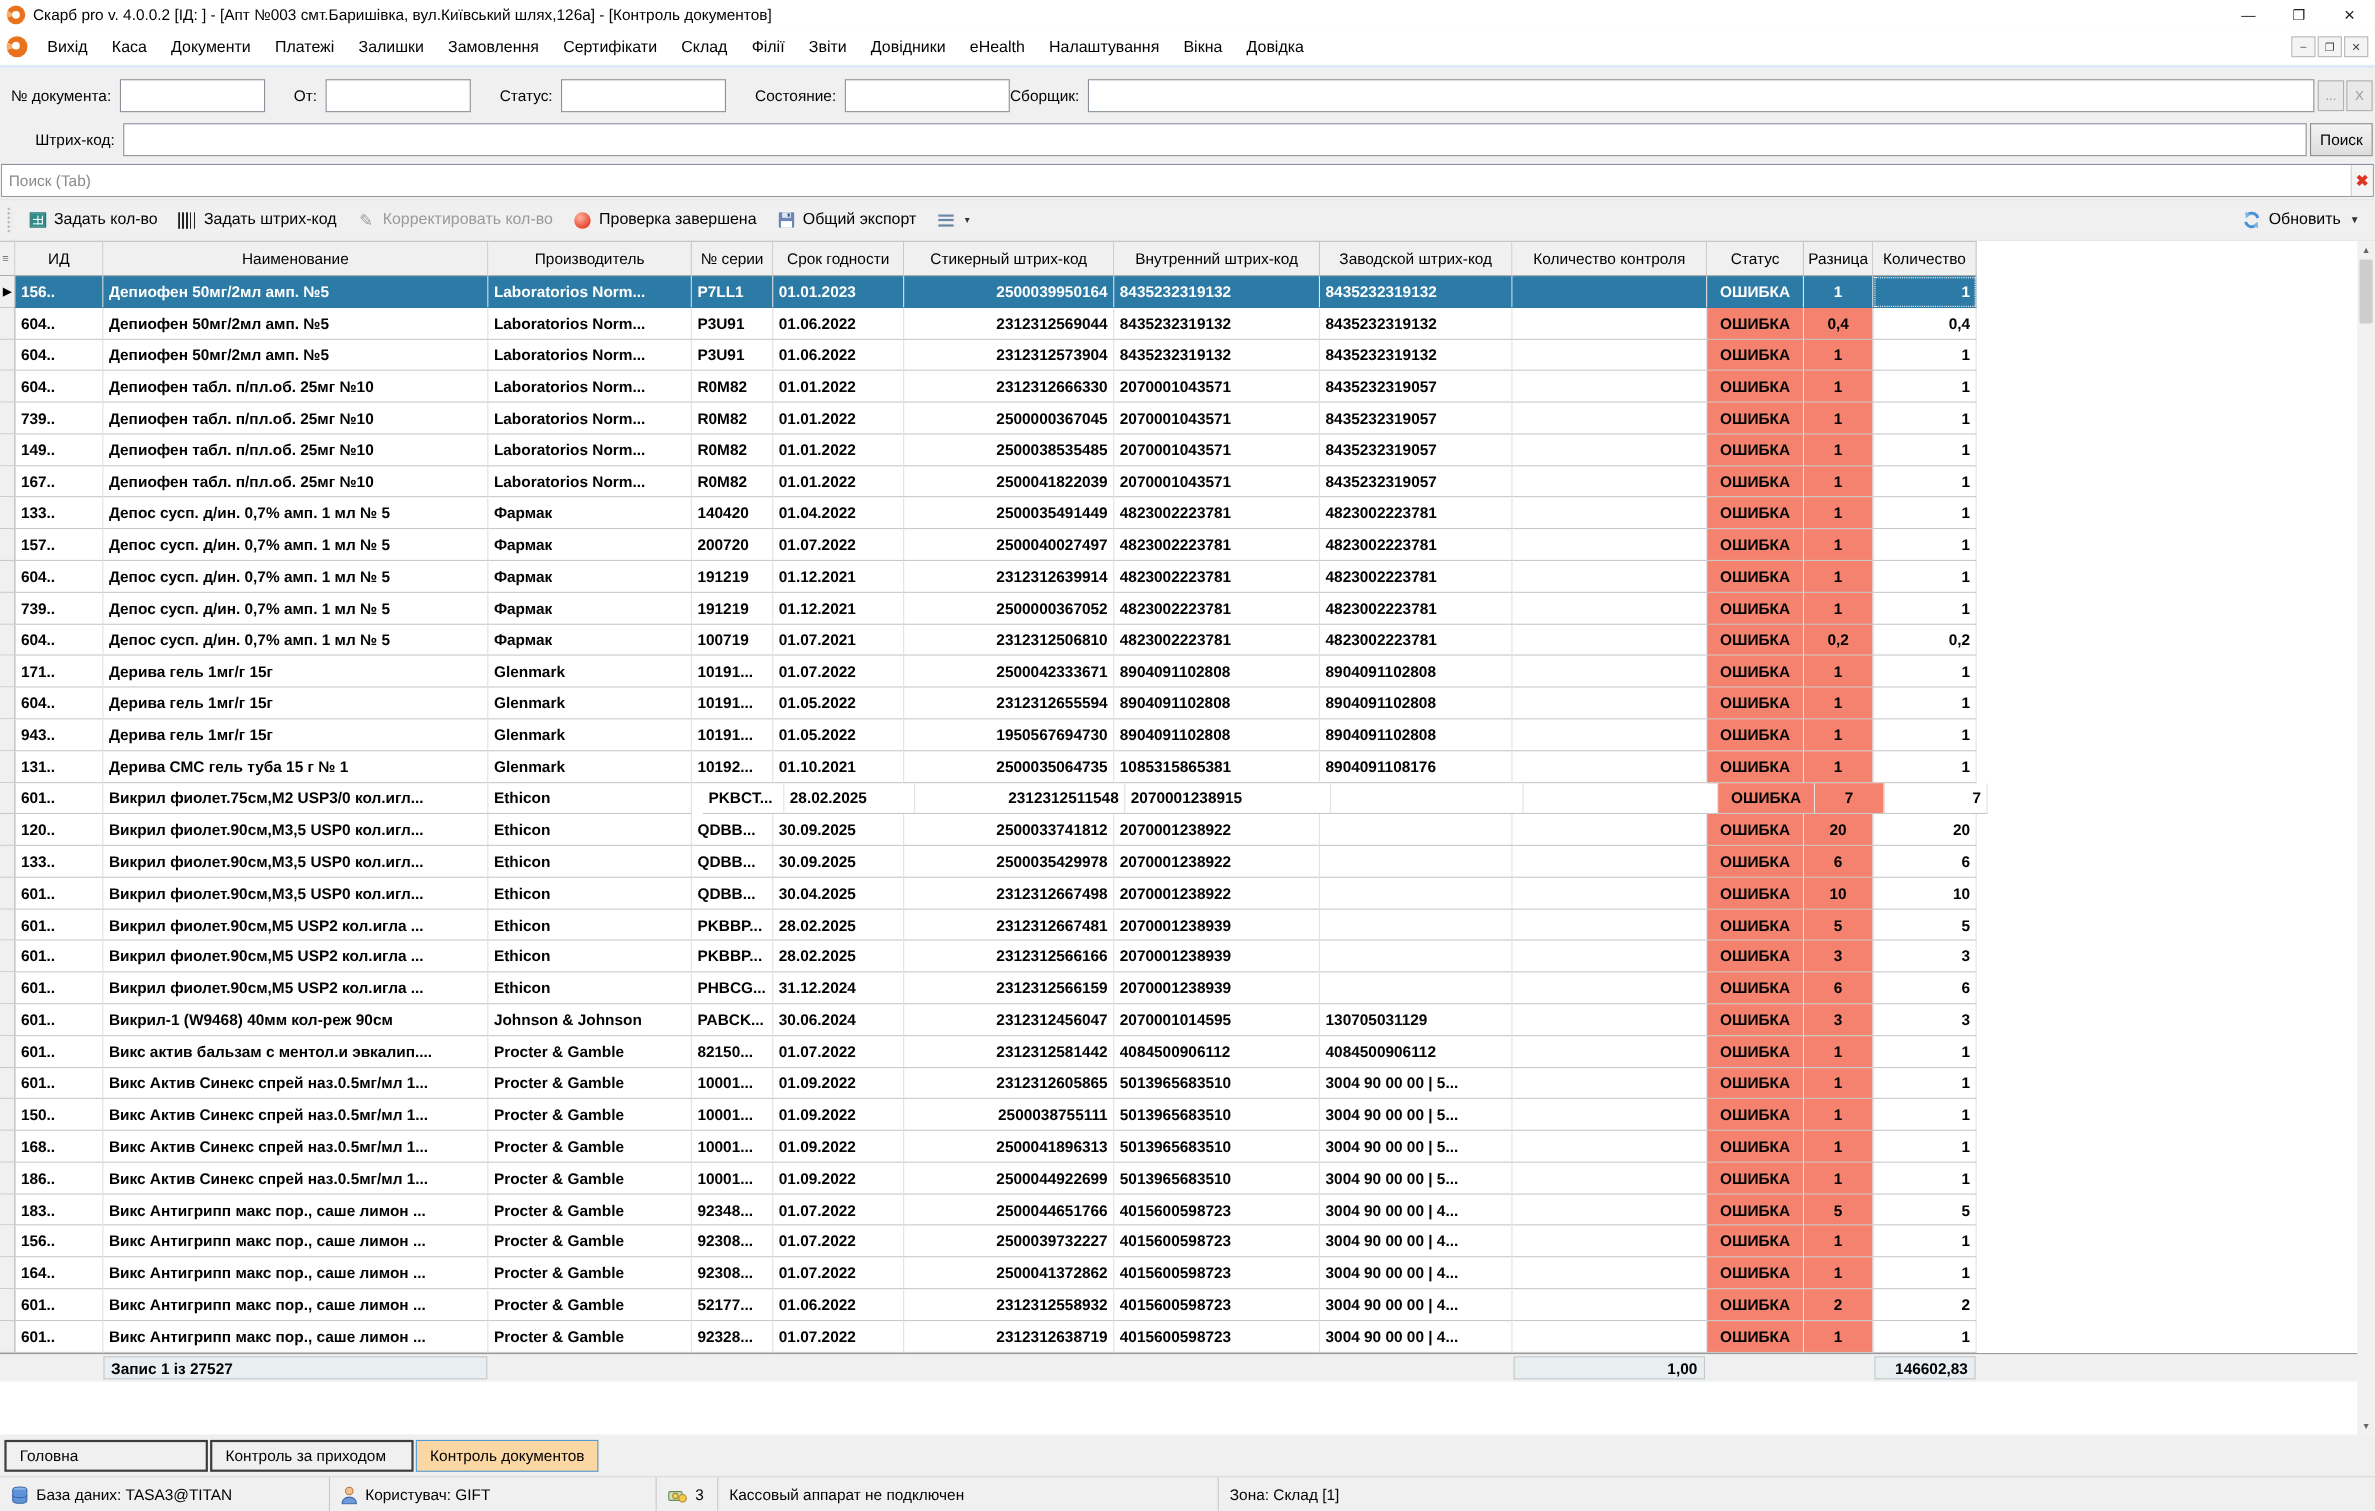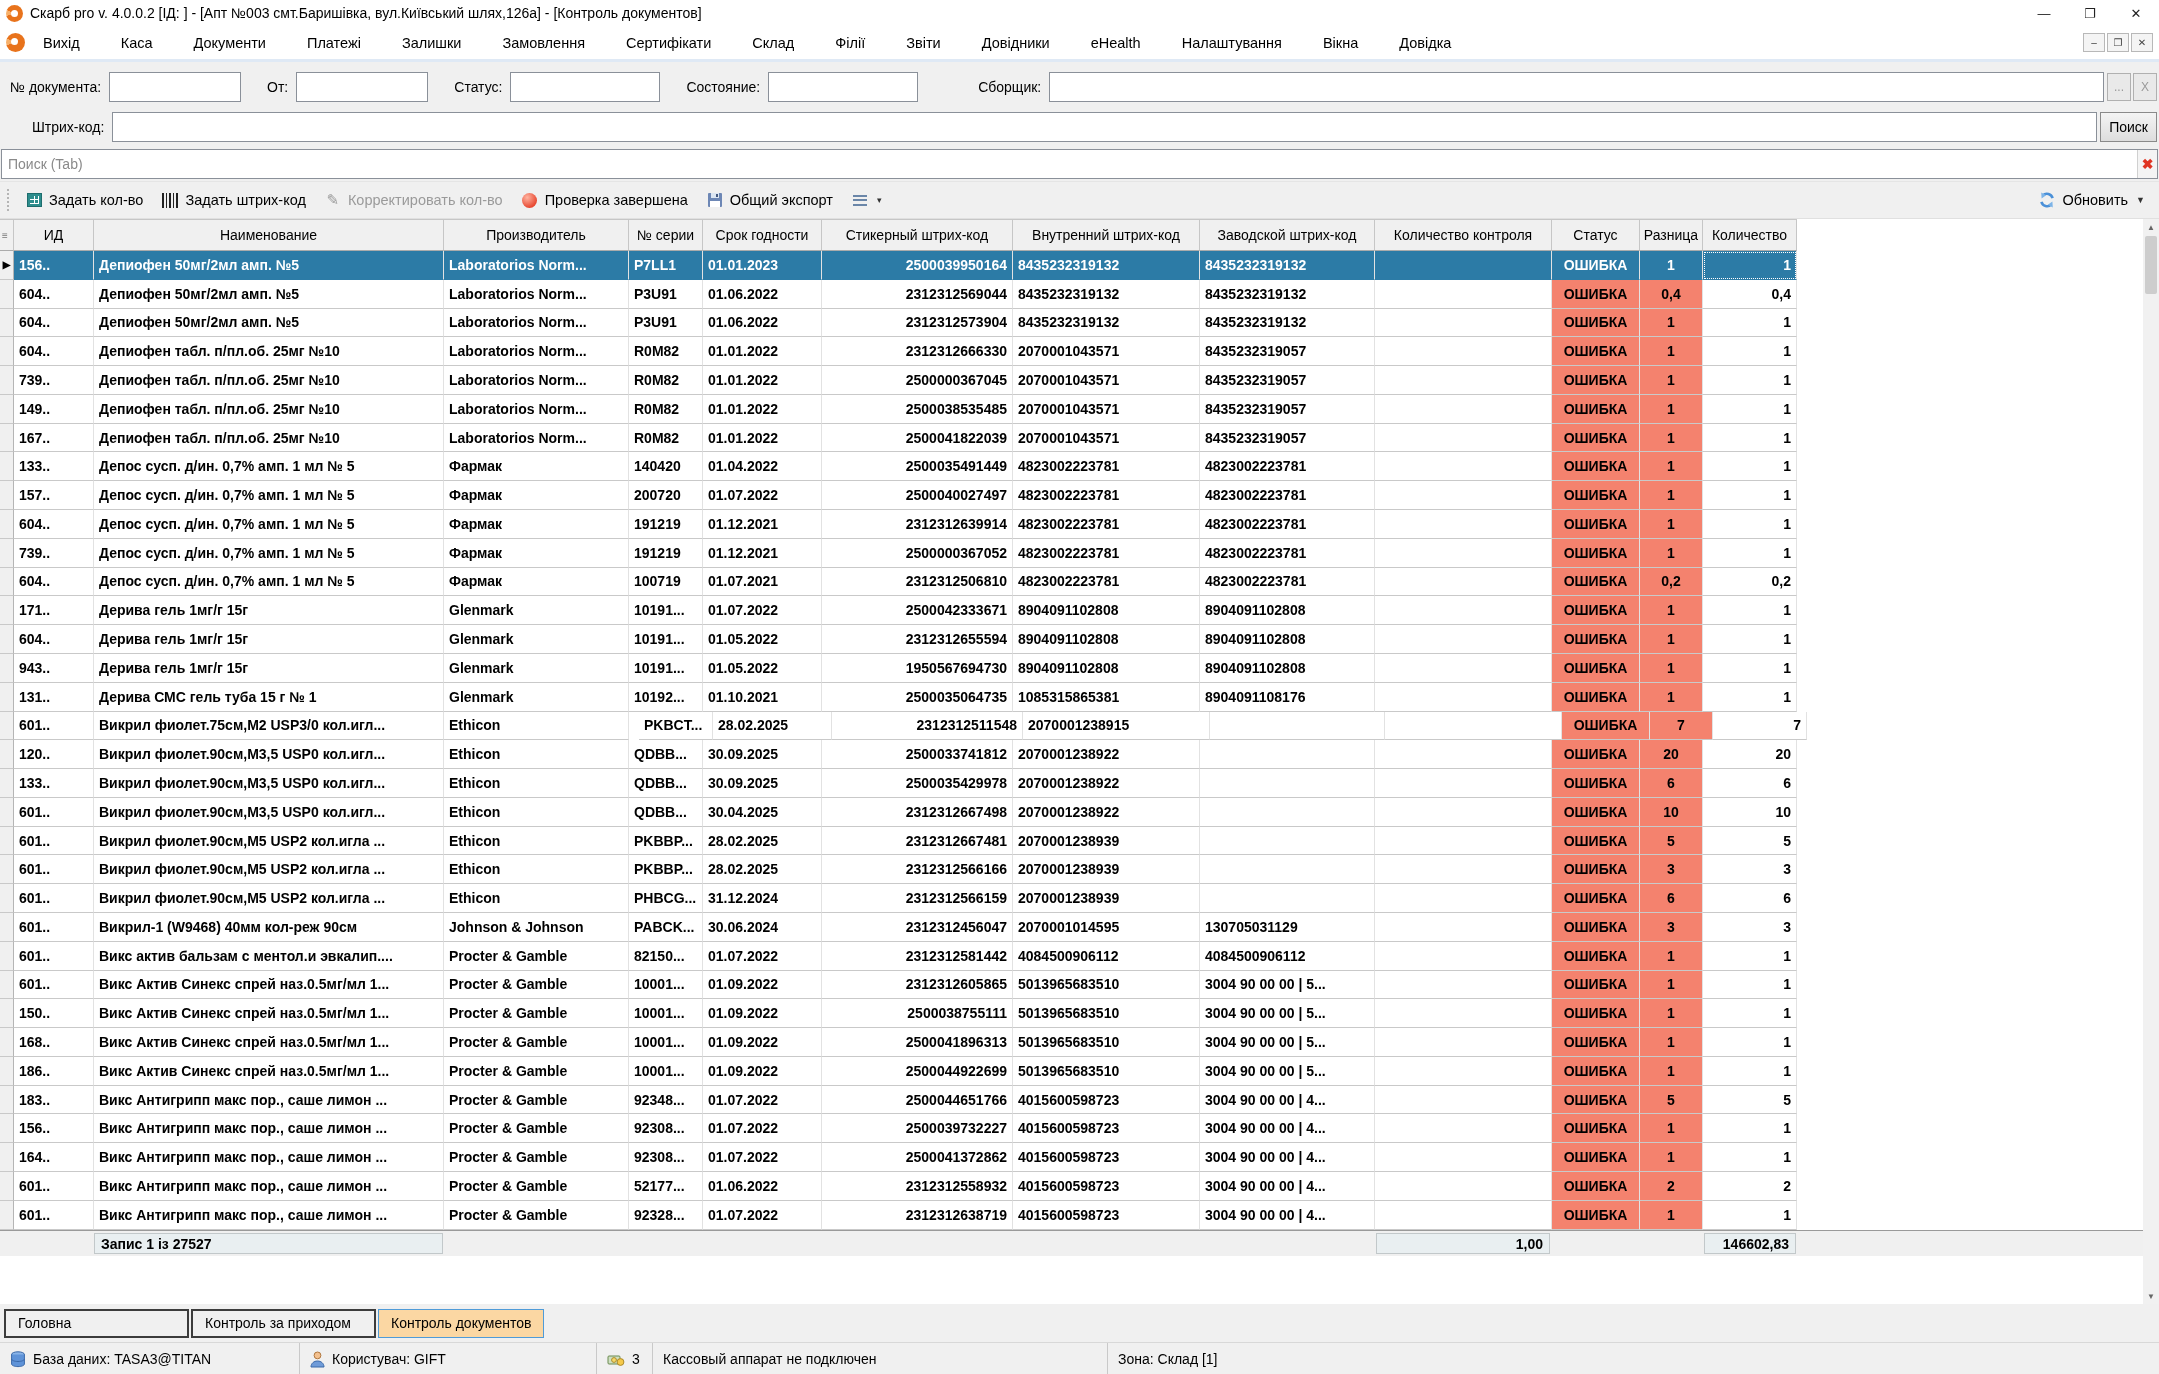--- a/index.html
+++ b/index.html
@@ -13,21 +13,21 @@
     position:relative; }
   .logo::after{ content:""; position:absolute; left:5px; top:5px; width:7px; height:7px; border-radius:50%; background:#fff; }
   .title-text { font-size:14px; white-space:nowrap; }
   .win-controls { margin-left:auto; display:flex; }
   .win-btn { width:46px; height:26px; display:flex; align-items:center; justify-content:center;
     font-size:13px; color:#222; cursor:default; }
 
   
   .menubar { height:36px; background:#fff; display:flex; align-items:center; padding-left:6px;
     border-bottom:3px solid #dfe9f5; }
-  .menu-items { display:flex; list-style:none;gap:19px; }
+  .menu-items { display:flex; list-style:none; }
   .menu-items li { font-size:14.5px; padding:6px 11px; white-space:nowrap; }
   .mdi-controls { margin-left:auto; display:flex; gap:2px; padding-right:6px; }
   .mdi-btn { width:22px; height:19px; border:1px solid #b8b8b8; background:#f4f4f4;
     font-size:10px; color:#444; display:flex; align-items:center; justify-content:center; }
 
   
   .filters { background:#f0f0f0; padding-top:5px; }
   .frow { display:flex; align-items:center; height:40px; }
   .flabel { font-size:14px; white-space:nowrap; }
   .finput { height:30px; border:1px solid #8a9099; background:#fff; font-size:14px; padding:0 5px;
@@ -161,21 +161,21 @@
 <div class="filters">
   <div class="frow">
     <span class="flabel" style="margin-left:10px">№ документа:</span>
     <input class="finput" style="width: 132px; margin-left: 8px;">
     <span class="flabel" style="margin-left:26px">От:</span>
     <input class="finput" style="width: 132px; margin-left: 8px;">
     <span class="flabel" style="margin-left:26px">Статус:</span>
     <input class="finput" style="width: 150px; margin-left: 8px;">
     <span class="flabel" style="margin-left:26px">Состояние:</span>
     <input class="finput" style="width: 150px; margin-left: 8px;">
-    <span class="flabel" style="margin-left:60px">Сборщик:</span>
+    <span class="flabel" style="">Сборщик:</span>
     <input class="finput" style="flex: 1 1 0%; margin-left: 8px;">
     <button class="small-btn" style="width:24px; margin-left:3px">...</button>
     <button class="small-btn" style="width:24px; margin:0 2px 0 2px">X</button>
   </div>
   <div class="frow">
     <span class="flabel" style="margin-left:32px">Штрих-код:</span>
     <input class="finput" style="flex: 1 1 0%; margin-left: 8px;">
     <button class="btn" style="margin:0 2px 0 3px">Поиск</button>
   </div>
 </div>

